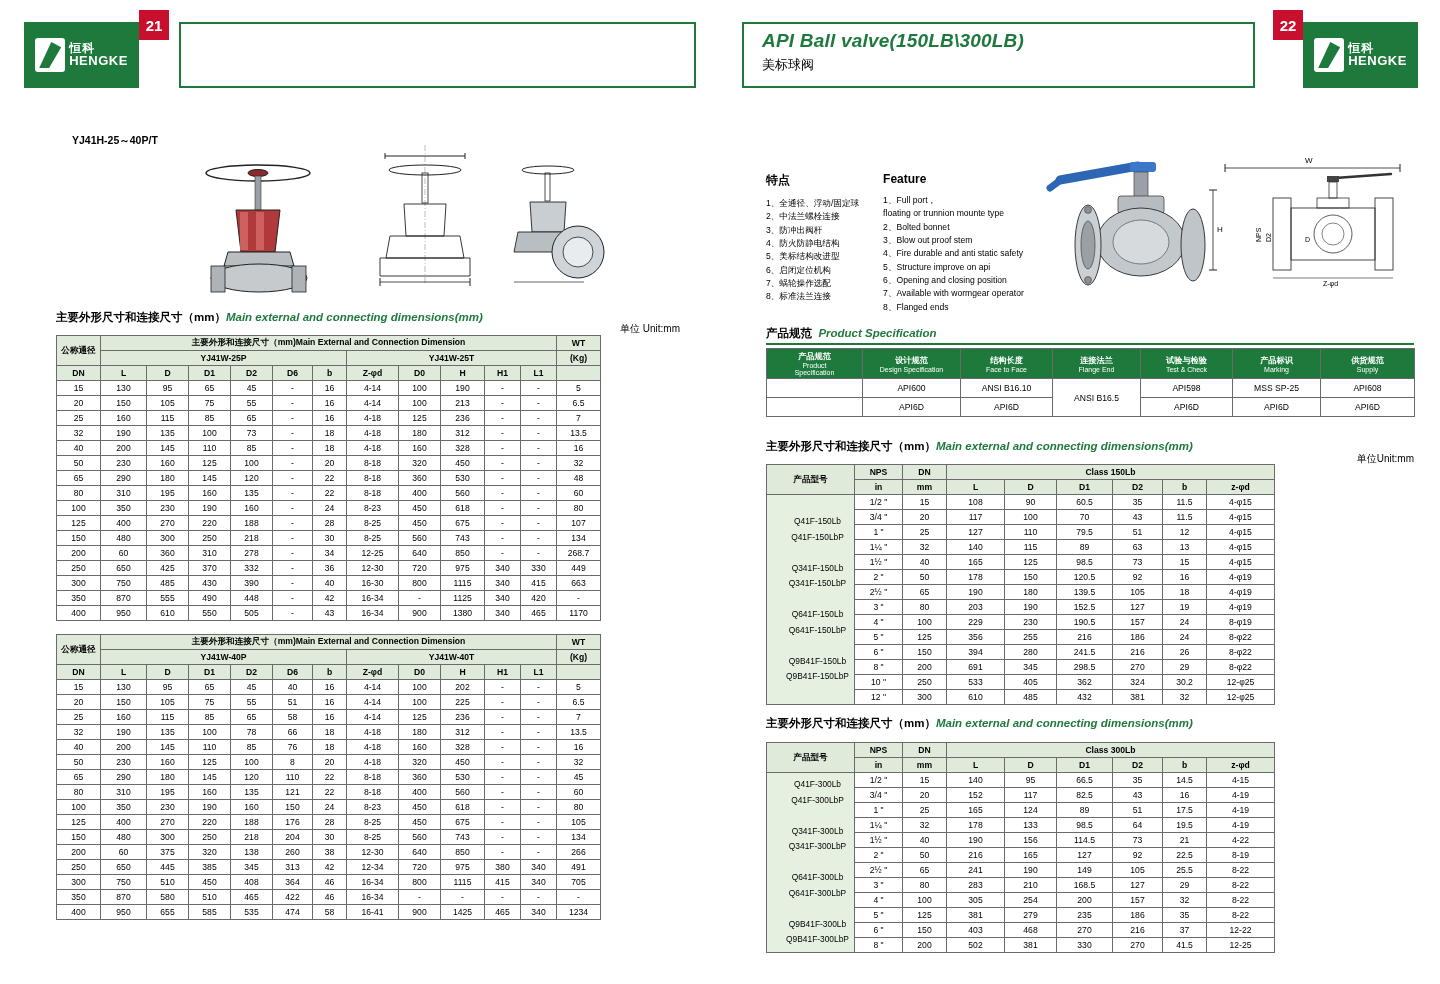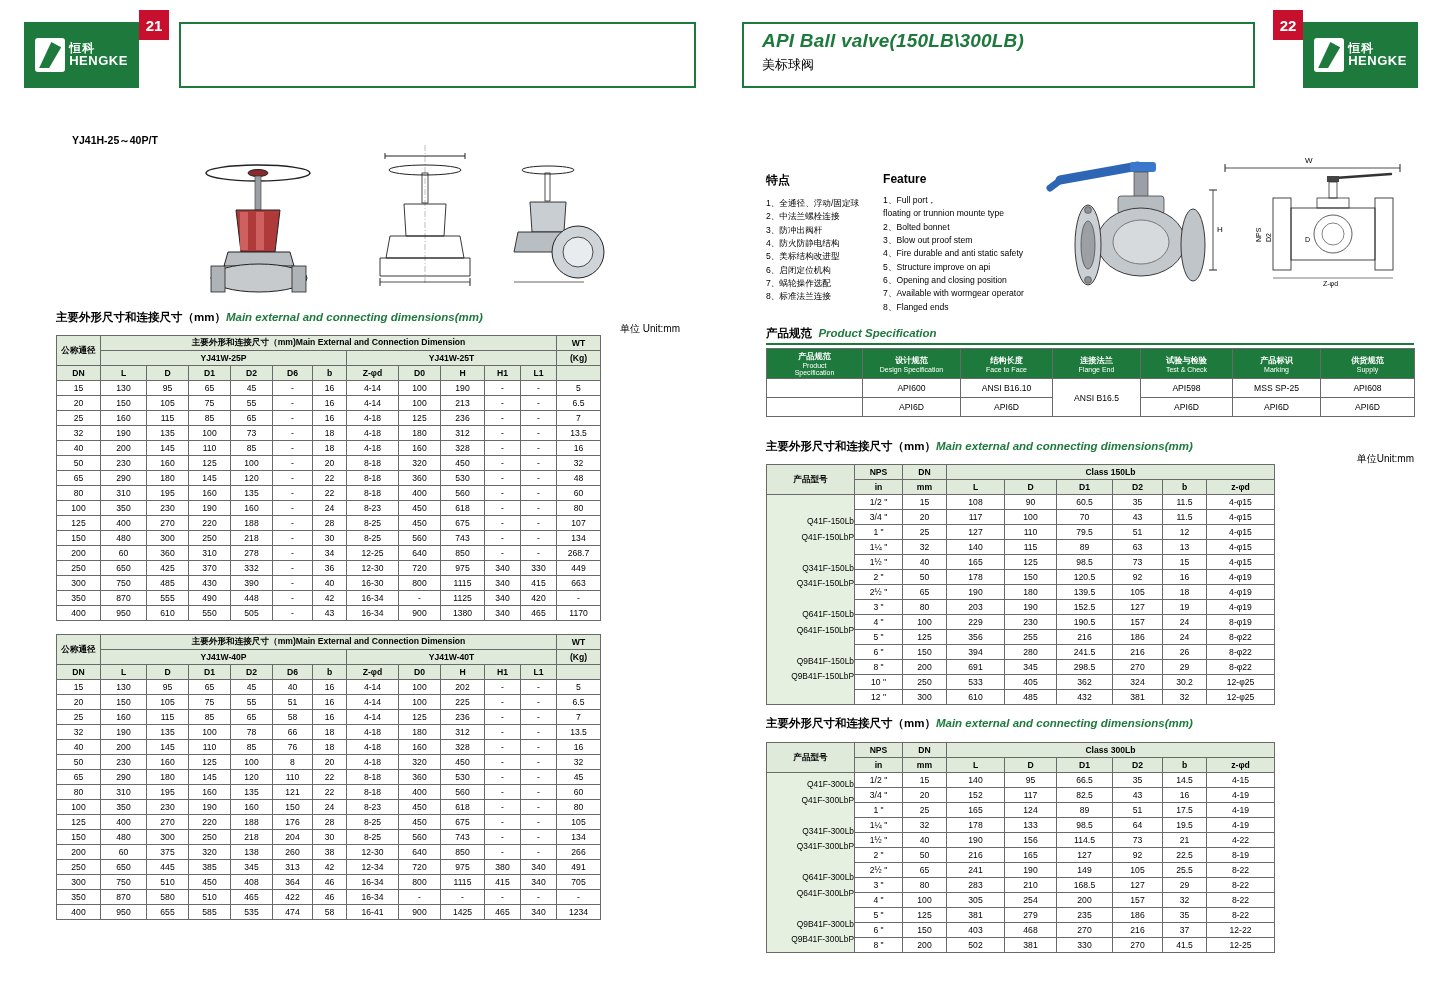--- a/index.html
+++ b/index.html
@@ -64,21 +64,21 @@
   
   .feat-col { font-size:8.6px; line-height:1.55; }
   .feat-title { font-size:12px; font-weight:bold; }
   .feat-title-en { font-size:12px; font-weight:bold; }
 
   
   .spec-head td { background:#1e7a3c; color:#fff; font-weight:bold; font-size:8.2px; height:30px; }
   .spec-sub { font-size:7px; font-weight:normal; display:block; }
 
   
-  .typecol { background:#e6f0e0; font-size:8.4px; text-align:right; padding-left:14px; }
+  .typecol { background:#e6f0e0; font-size:8.4px; text-align:center; padding-left:14px; }
 
   
   .draw { position:absolute; }
   svg { display:block; }
 </style>
 </head>
 <body>
 
 <div class="page">
 

